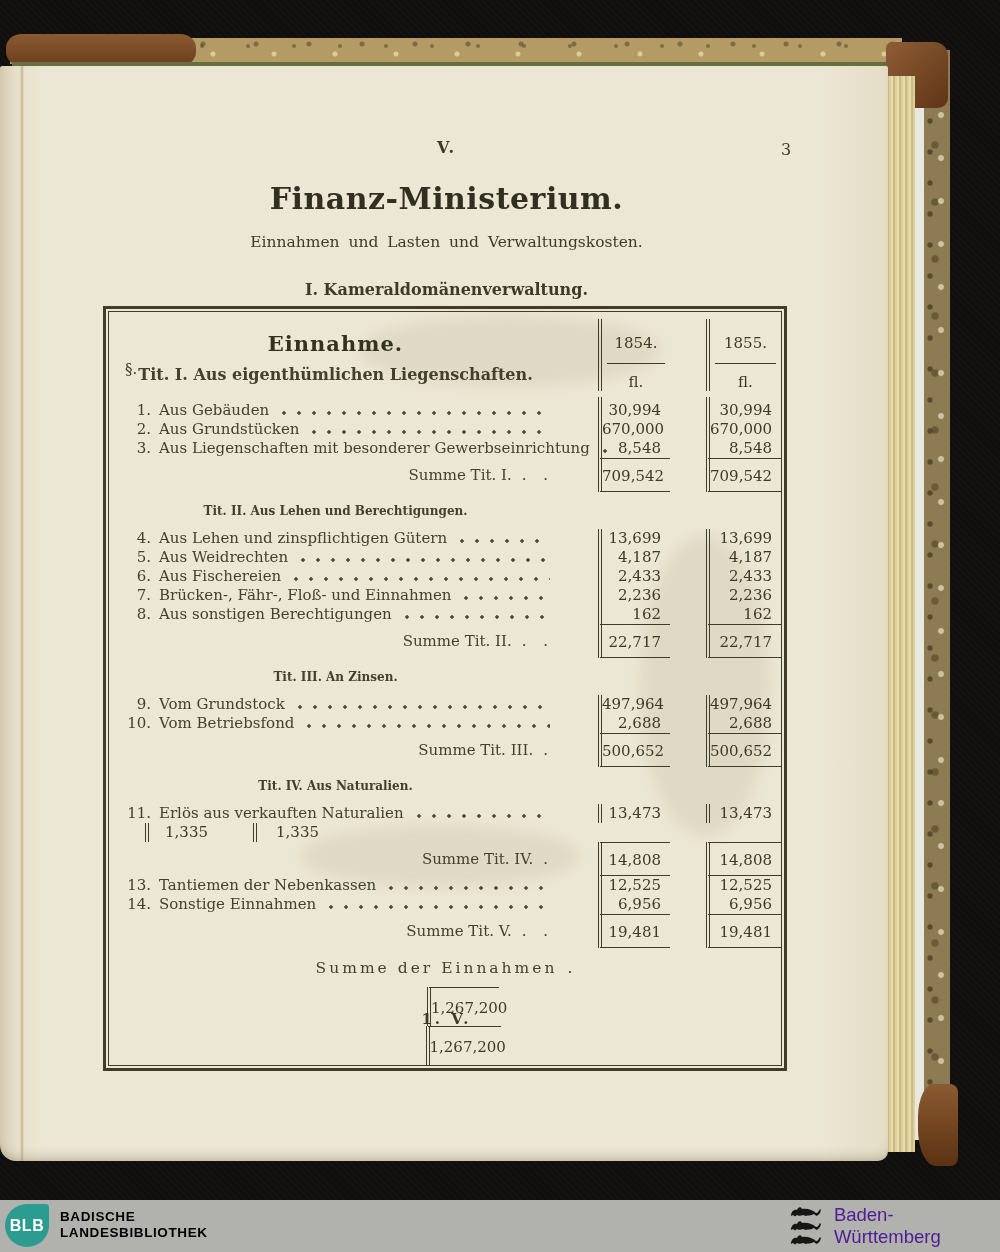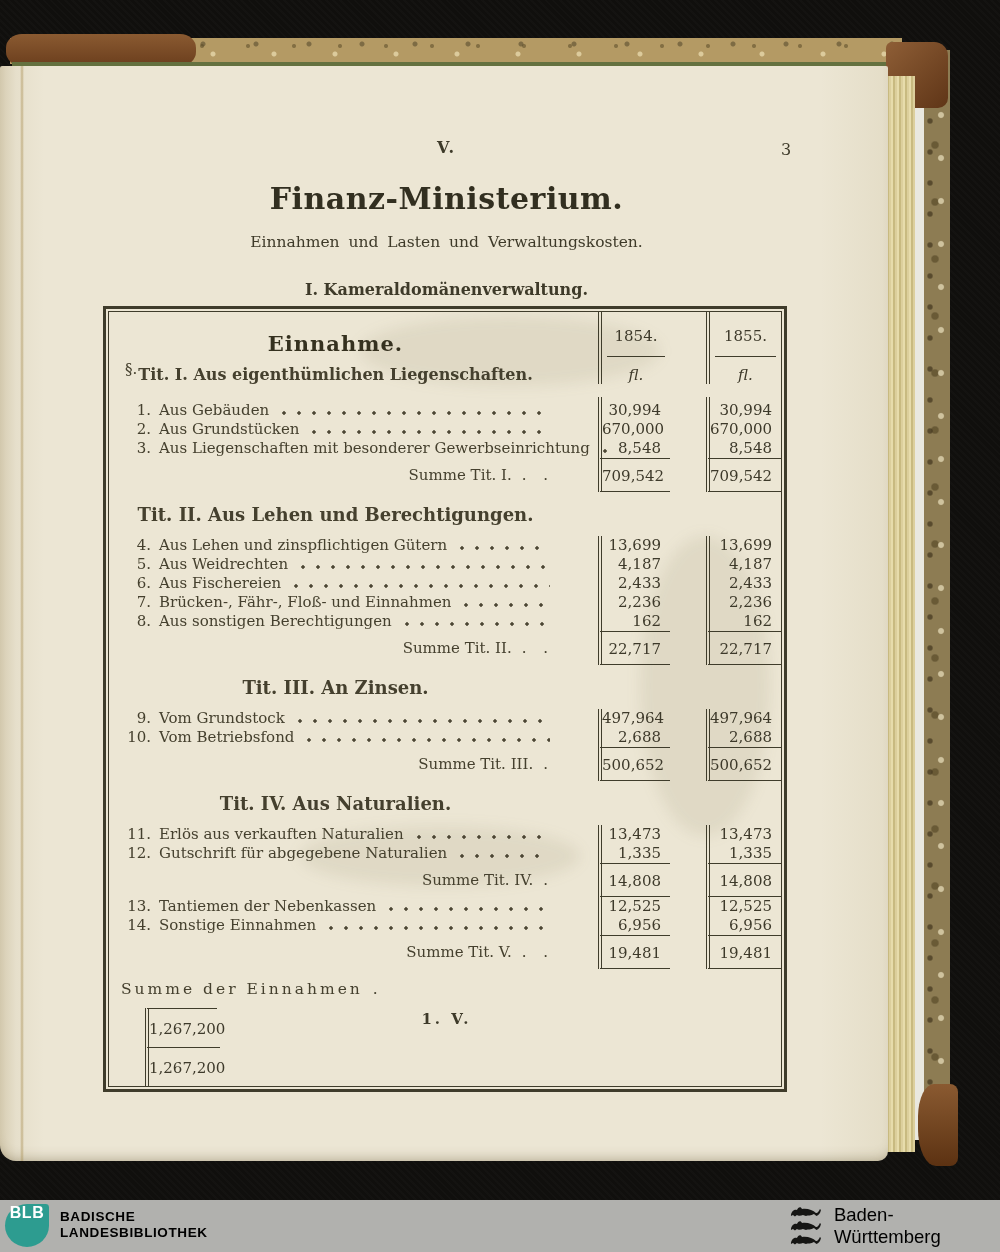--- a/index.html
+++ b/index.html
@@ -51,60 +51,60 @@
   .v-label { font-size:16px; letter-spacing:2px; font-weight:bold; }
   .doc-title { margin-top:24px; font-size:30px; font-weight:bold; color:#322f20; letter-spacing:.5px; }
   .doc-sub { margin-top:17px; font-size:15.5px; word-spacing:4px; }
   .doc-chap { margin-top:29px; font-size:16px; font-weight:bold; }
   .pagenum { position:absolute; left:768px; top:74px; width:36px; text-align:center; font-size:16px; color:#3e3a29; }
   .plate-mark { position:absolute; left:103px; top:944px; width:687px; text-align:center;
     font-size:15px; font-weight:bold; letter-spacing:3px; color:#3e3a29; }
   
   .tbl { position:absolute; left:103px; top:240px; width:684px; border:3px solid #3f3c2b; }
   .tbl-in { border:1px solid #3f3c2b; margin:2px; }
-  .row { display:flex; align-items:flex-start; }
+  .row { display:flex; align-items:center; }
   .c-desc { flex:1; display:flex; align-items:baseline; padding:0 8px 0 12px; color:#45402e; min-width:0; }
   .c-num { width:72px; flex:none; border-left:4px double #3f3c2b; text-align:right;
     padding-right:9px; color:#3d392a; font-size:15px;margin-left:36px; }
   .c-num.n2 { width:75px; }
   .row.head .c-desc { display:block; position:relative; padding:0; }
   .einnahme { text-align:center; font-weight:bold; font-size:21px; letter-spacing:1px; padding-top:19px; color:#35311f; }
   .para-sign { position:absolute; left:16px; top:48px; font-size:15px; }
   .tit-in-head { text-align:center; font-weight:bold; font-size:16px; margin-top:9px; padding-bottom:13px; }
   .row.head .c-num { display:flex; flex-direction:column; padding-right:0; }
   .yr { text-align:center; padding-top:15px; font-size:15px; }
   .yrline { height:1px; background:#3f3c2b; margin:11px 5px 0; }
-  .fl { text-align:center; padding-top:9px; font-size:15px; font-style:italic; }
+  .fl { text-align:center; padding-top:9px; font-size:15px; }
   .row.item { font-size:15px; line-height:17px; }
   .row.item .c-desc, .row.item .c-num { padding-top:1px; padding-bottom:1px; }
   .row.first .c-desc, .row.first .c-num { padding-top:5px; }
   .no { flex:none; width:30px; text-align:right; margin-right:8px; }
   .lbl { white-space:nowrap; }
   .lead { flex:1; min-width:14px; margin:0 4px 2px 12px; align-self:flex-end; height:9px;
     background-image: radial-gradient(circle at 3px 5px, #4c4634 1.4px, rgba(0,0,0,0) 2.1px);
     background-size: 15px 9px; background-repeat: repeat-x; }
   .row.sum { font-size:15px; }
   .row.sum .c-desc { justify-content:flex-end; padding-top:8px; padding-bottom:8px; }
   .row.sum .c-num { border-top:1px solid #3f3c2b; border-bottom:1px solid #3f3c2b; padding-top:8px; padding-bottom:6px; }
   .sdots { margin-left:10px; letter-spacing:6px; }
-  .row.sect .c-desc { display:block; text-align:center; font-weight:bold; font-size:18px; padding:12px 0 11px; }
+  .row.sect .c-desc { display:block; text-align:center; font-weight:bold; font-size:12px; padding:12px 0 11px; }
   .row.total { font-size:15.5px;flex-direction:column; }
   .row.total .c-desc { justify-content:flex-end; letter-spacing:3px; padding-top:11px; padding-bottom:10px; }
   .row.total .c-num { border-top:1px solid #3f3c2b; padding-top:11px; padding-bottom:9px; }
   
   .footer { position:absolute; left:0; top:1200px; width:1000px; height:52px; background:#b1b1ae;
     font-family:"Liberation Sans", sans-serif; }
   .blb-logo { position:absolute; left:5px; top:4px; width:44px; height:43px; background:#2d9c90;
-    border-radius: 50% 8% 50% 50%; display:flex; align-items:flex-start; justify-content:center; }
+    border-radius: 50% 8% 50% 50%; display:flex; align-items:center; justify-content:center; }
   .blb-logo span { color:#fff; font-weight:bold; font-size:16px; letter-spacing:.5px; }
   .lib-name { position:absolute; left:60px; top:9px; font-size:13.5px; font-weight:bold;
     color:#000000; letter-spacing:.6px; line-height:1.22; }
   .bw-group { position:absolute; left:786px; top:3px; height:46px; display:flex; align-items:center; }
   .bw-arms { width:38px; height:44px; }
-  .bw-name { margin-left:10px; font-size:18.5px; color:#000000; font-weight:500; }
+  .bw-name { margin-left:10px; font-size:18.5px; color:#4c1d95; font-weight:500; }
 </style>
 </head>
 <body>
 
 <div class="stage">
 
   <div class="top-band"></div>
   <div class="leather-left"></div>
   <div class="green-edge"></div>
   <div class="white-strip"></div>
@@ -283,25 +283,20 @@
         <div class="row item">
           <div class="c-desc">
               <span class="no">11.</span>
               <span class="lbl">Erlös aus verkauften Naturalien</span>
               <span class="lead"></span>
             </div>
           <div class="c-num">13,473</div>
           <div class="c-num n2">13,473</div>
         </div>
         <div class="row item">
-          <div class="c-desc">
-              <span class="no">12.</span>
-              <span class="lbl">Gutschrift für abgegebene Naturalien</span>
-              <span class="lead"></span>
-            </div>
           <div class="c-num">1,335</div>
           <div class="c-num n2">1,335</div>
         </div>
         <div class="row sum">
           <div class="c-desc">
               <span>Summe Tit. IV.</span>
               <span class="sdots">.</span>
             </div>
           <div class="c-num">14,808</div>
           <div class="c-num n2">14,808</div>

